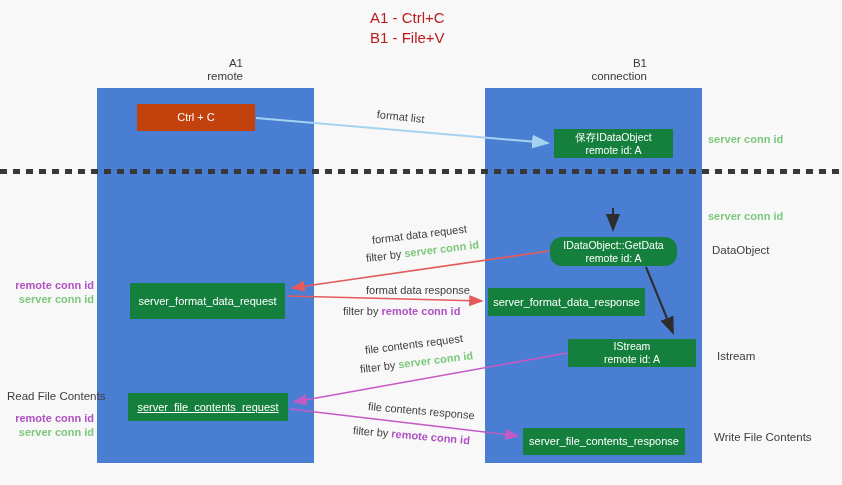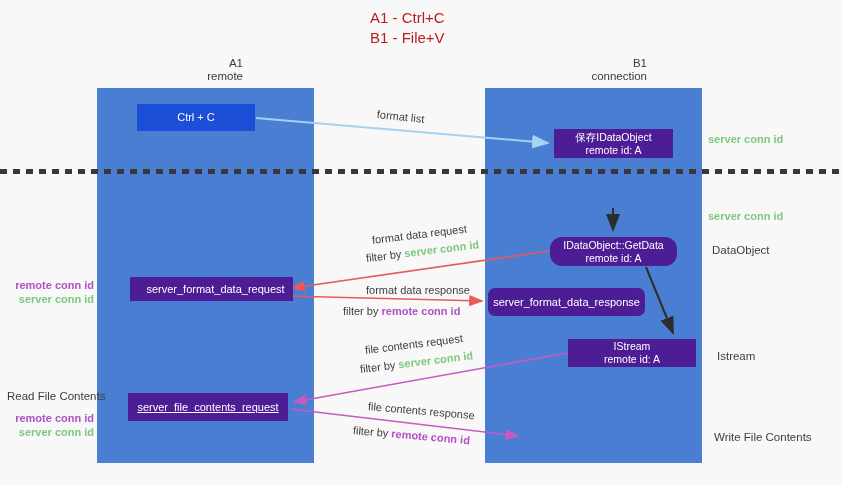--- a/index.html
+++ b/index.html
@@ -10,22 +10,22 @@
   .col-header { position:absolute; top:57px; width:100px; text-align:right; font-size:11.5px; color:#3a3a3a; line-height:13px; z-index:6; }
 
   .col { position:absolute; top:88px; width:217px; height:375px; background:#4a7ed2; z-index:1; }
   .dotted { position:absolute; left:0; top:169px; width:842px; height:5px;
             background:repeating-linear-gradient(90deg,#383838 0 7px, transparent 7px 13px); z-index:3; }
 
   svg.arrows { position:absolute; left:0; top:0; z-index:4; }
 
   .node { position:absolute; display:flex; flex-direction:column; align-items:center; justify-content:center;
           color:#ffffff; text-align:center; line-height:13px; z-index:5; }
-  .green-node  { background:#1d4ed8; font-size:11px; }
-  .orange-node { background:#4c1d95; font-size:10.5px; }
+  .green-node  { background:#c2410c; font-size:11px; }
+  .orange-node { background:#15803d; font-size:10.5px; }
   .one-line { font-size:11px; }
 
   .lbl { position:absolute; font-size:11px; color:#3d3d3d; white-space:nowrap; z-index:6; transform-origin:left center; }
   .green-strong  { color:#7cc87c; font-weight:bold; }
   .purple-strong { color:#b052c4; font-weight:bold; }
   .right-align { text-align:right; line-height:13.5px; font-size:11px; font-weight:bold; }
   .rot-n7 { transform:rotate(-7deg); }
   .rot-p5 { transform:rotate(5deg); }
   .rot-p6 { transform:rotate(6deg); }
 </style>
@@ -85,37 +85,40 @@
     <div>保存IDataObject</div>
     <div>remote id: A</div>
   </div>
 
 
   <div class="node orange-node" style="left:550px; top:237px; width:127px; height:29px;border-radius:12px;">
     <div>IDataObject::GetData</div>
     <div>remote id: A</div>
   </div>
 
-  <div class="node orange-node" style="left:130px; top:277px; width:155px; height:24px;padding-left:8px;">
+  <div class="node orange-node" style="left:130px; top:283px; width:155px; height:36px;">
     <div class="one-line">server_format_data_request</div>
   </div>
 
-  <div class="node orange-node" style="left:488px; top:288px; width:157px; height:28px;border-radius:7px;">
+  <div class="node orange-node" style="left:488px; top:288px; width:157px; height:28px;">
     <div class="one-line">server_format_data_response</div>
   </div>
 
   <div class="node orange-node" style="left:568px; top:339px; width:128px; height:28px;">
     <div>IStream</div>
     <div>remote id: A</div>
   </div>
 
   <div class="node orange-node" style="left:128px; top:393px; width:160px; height:28px;text-decoration:underline;">
     <div class="one-line">server_file_contents_request</div>
   </div>
 
+  <div class="node orange-node" style="left:523px; top:428px; width:162px; height:27px;">
+    <div class="one-line">server_file_contents_response</div>
+  </div>
 
   <div class="lbl green-strong" style="left:708px; top:133px;">server conn id</div>
   <div class="lbl green-strong" style="left:708px; top:210px;">server conn id</div>
   <div class="lbl" style="left:712px; top:244px; font-size:11.5px;">DataObject</div>
   <div class="lbl" style="left:717px; top:350px; font-size:11.5px;">Istream</div>
   <div class="lbl" style="left:714px; top:431px; font-size:11.5px;">Write File Contents</div>
 
   <div class="lbl right-align" style="left:14px; top:279px; width:80px;">
     <div class="purple-strong">remote conn id</div>
     <div class="green-strong">server conn id</div>

